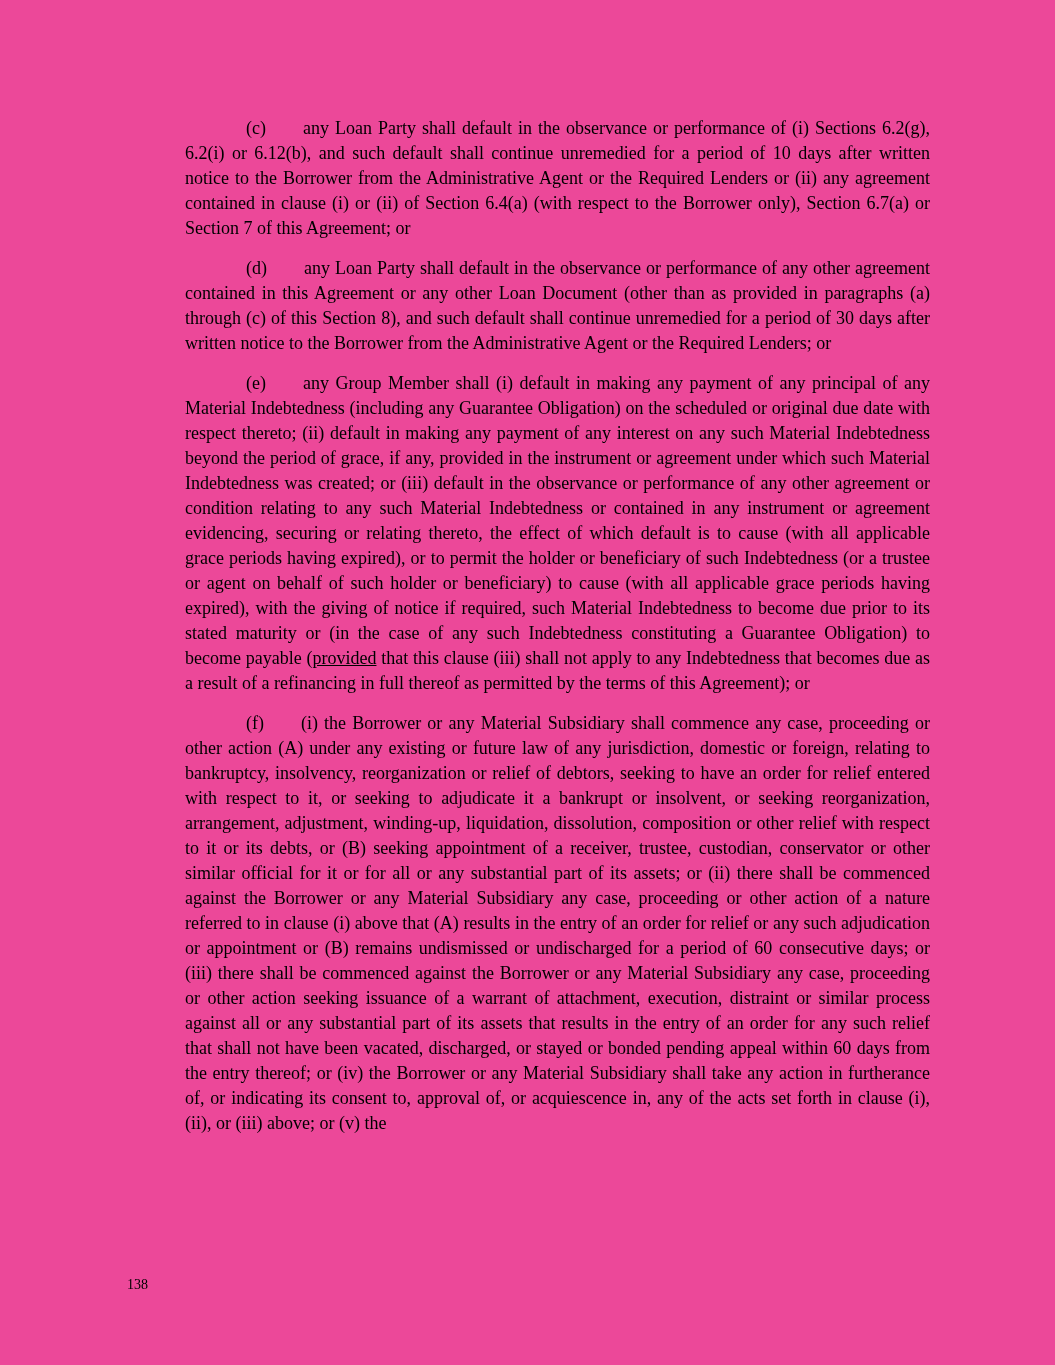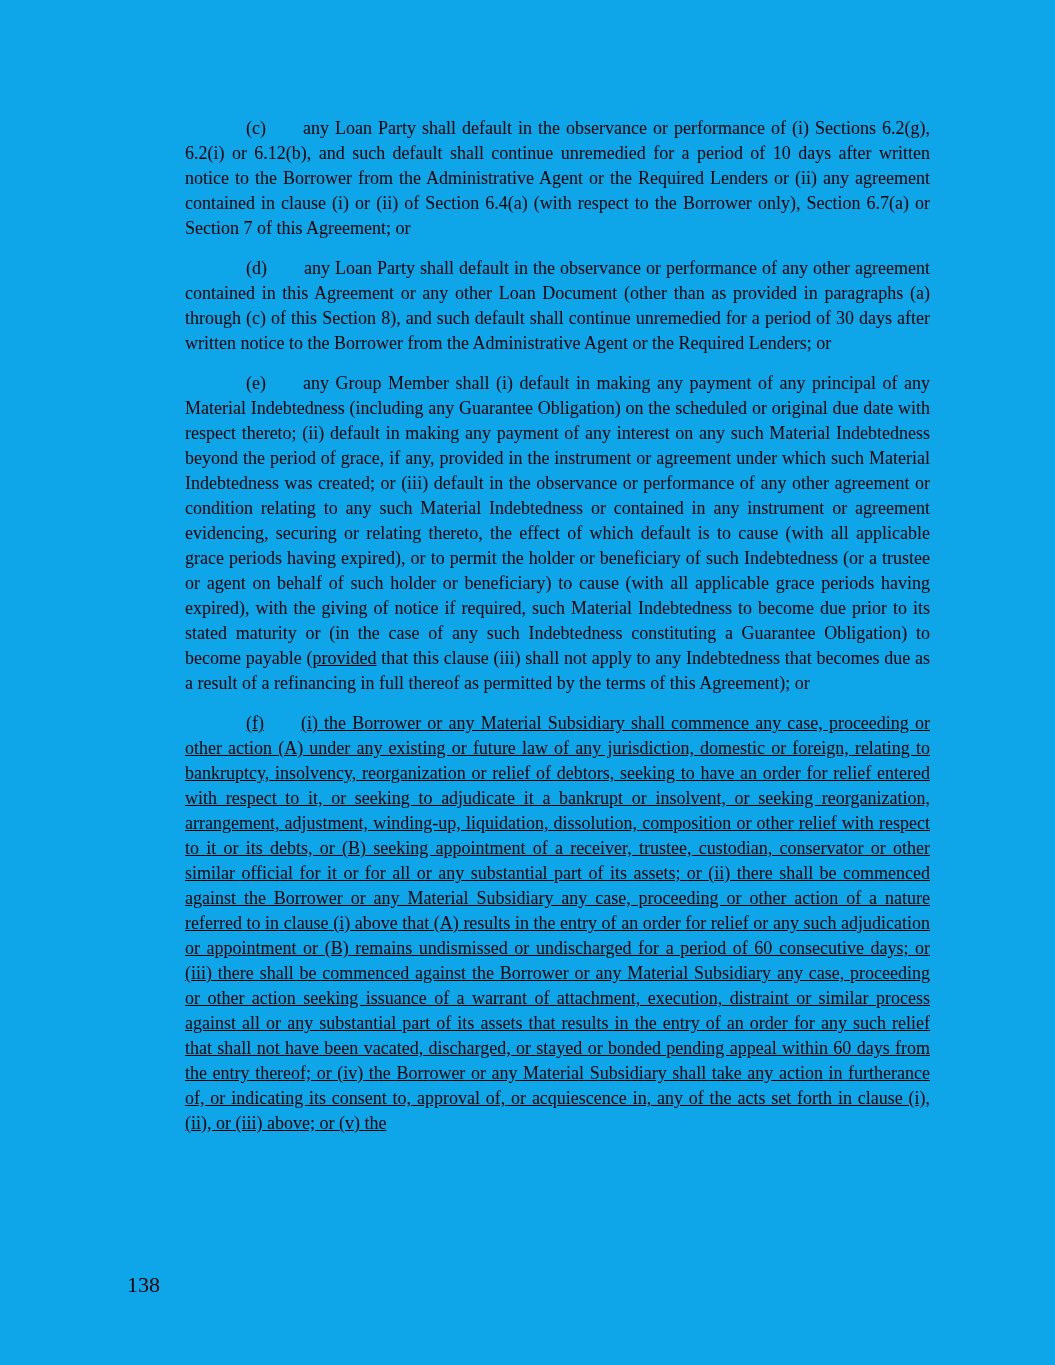--- a/index.html
+++ b/index.html
@@ -11,52 +11,51 @@
     width: 1055px;
     height: 1365px;
     position: relative;
     font-family: "Liberation Serif", serif;
     color: #000000;
     overflow: hidden;
   }
   .page {
     position: absolute;
     inset: 0;
-    background: #0ea5e9;
+    background: #ec4899;
   }
   .content {
     position: absolute;
     left: 185px;
     top: 116px;
     width: 745px;
   }
   p.para {
     margin: 0 0 15px 0;
     font-size: 18px;
     line-height: 25px;
     text-align: justify;
     text-indent: 61px;
   }
   p.para:last-child {
     margin-bottom: 17px;
-    text-decoration: underline;
   }
   .tab {
     display: inline-block;
     width: 37px;
   }
   .underline {
     text-decoration: underline;
     font-family: Liberation Serif, serif;
   }
   .page-number {
     position: absolute;
     left: 127px;
     top: 1272px;
-    font-size: 22px;
+    font-size: 14px;
     line-height: 25px;
   }
 </style>
 </head>
 <body>
 
 <div class="page">
   <div class="content" id="paragraphs">
       <p class="para"><span>(c)</span><span class="tab"></span><span>any Loan Party shall default in the observance or performance of (i) Sections 6.2(g), 6.2(i) or 6.12(b), and such default shall continue unremedied for a period of 10 days after written notice to the Borrower from the Administrative Agent or the Required Lenders or (ii) any agreement contained in clause (i) or (ii) of Section 6.4(a) (with respect to the Borrower only), Section 6.7(a) or Section 7 of this Agreement; or</span></p>
       <p class="para"><span>(d)</span><span class="tab"></span><span>any Loan Party shall default in the observance or performance of any other agreement contained in this Agreement or any other Loan Document (other than as provided in paragraphs (a) through (c) of this Section 8), and such default shall continue unremedied for a period of 30 days after written notice to the Borrower from the Administrative Agent or the Required Lenders; or</span></p>

